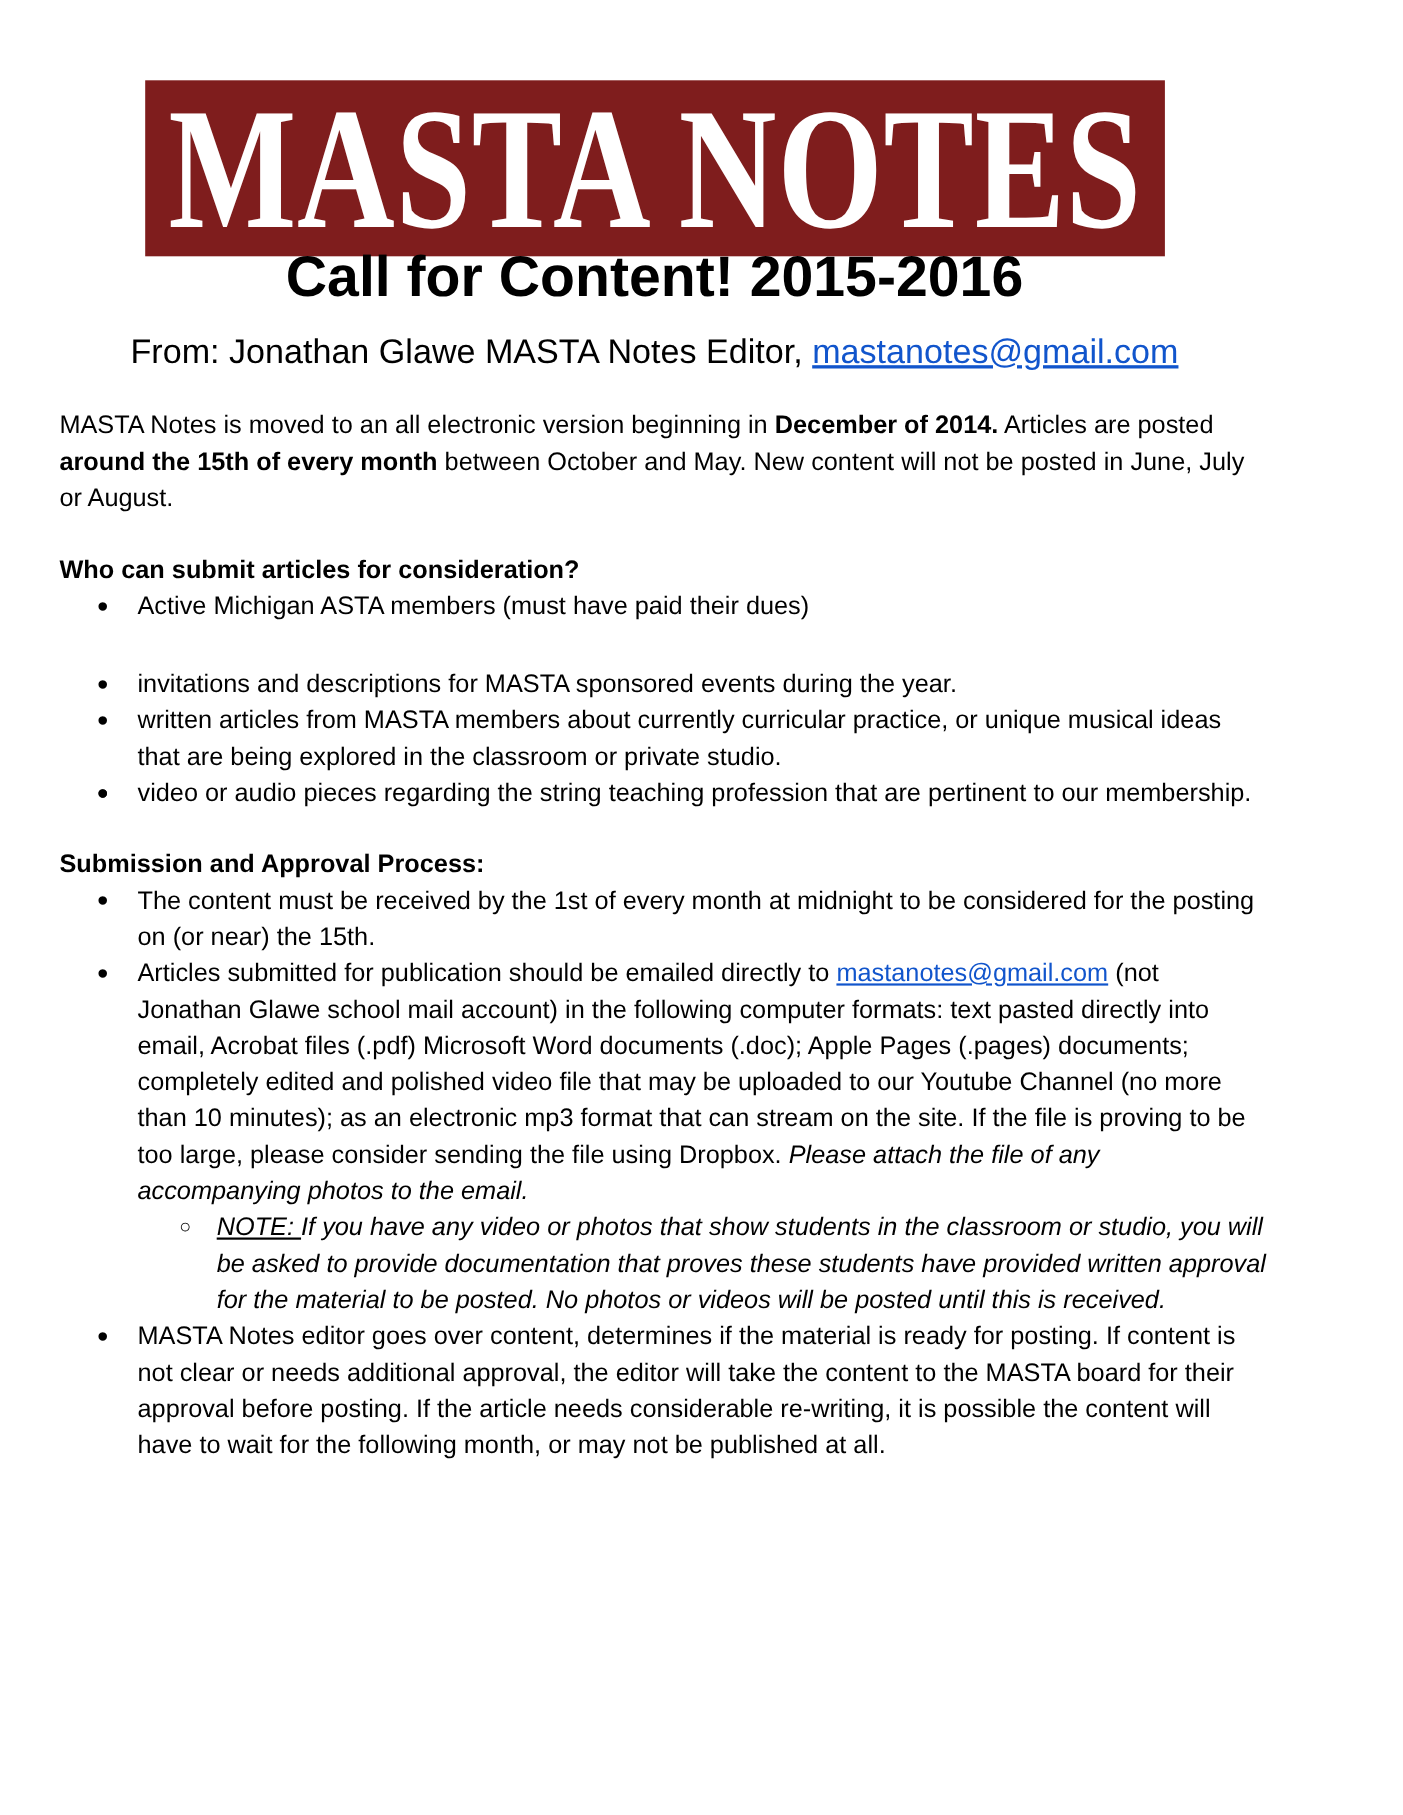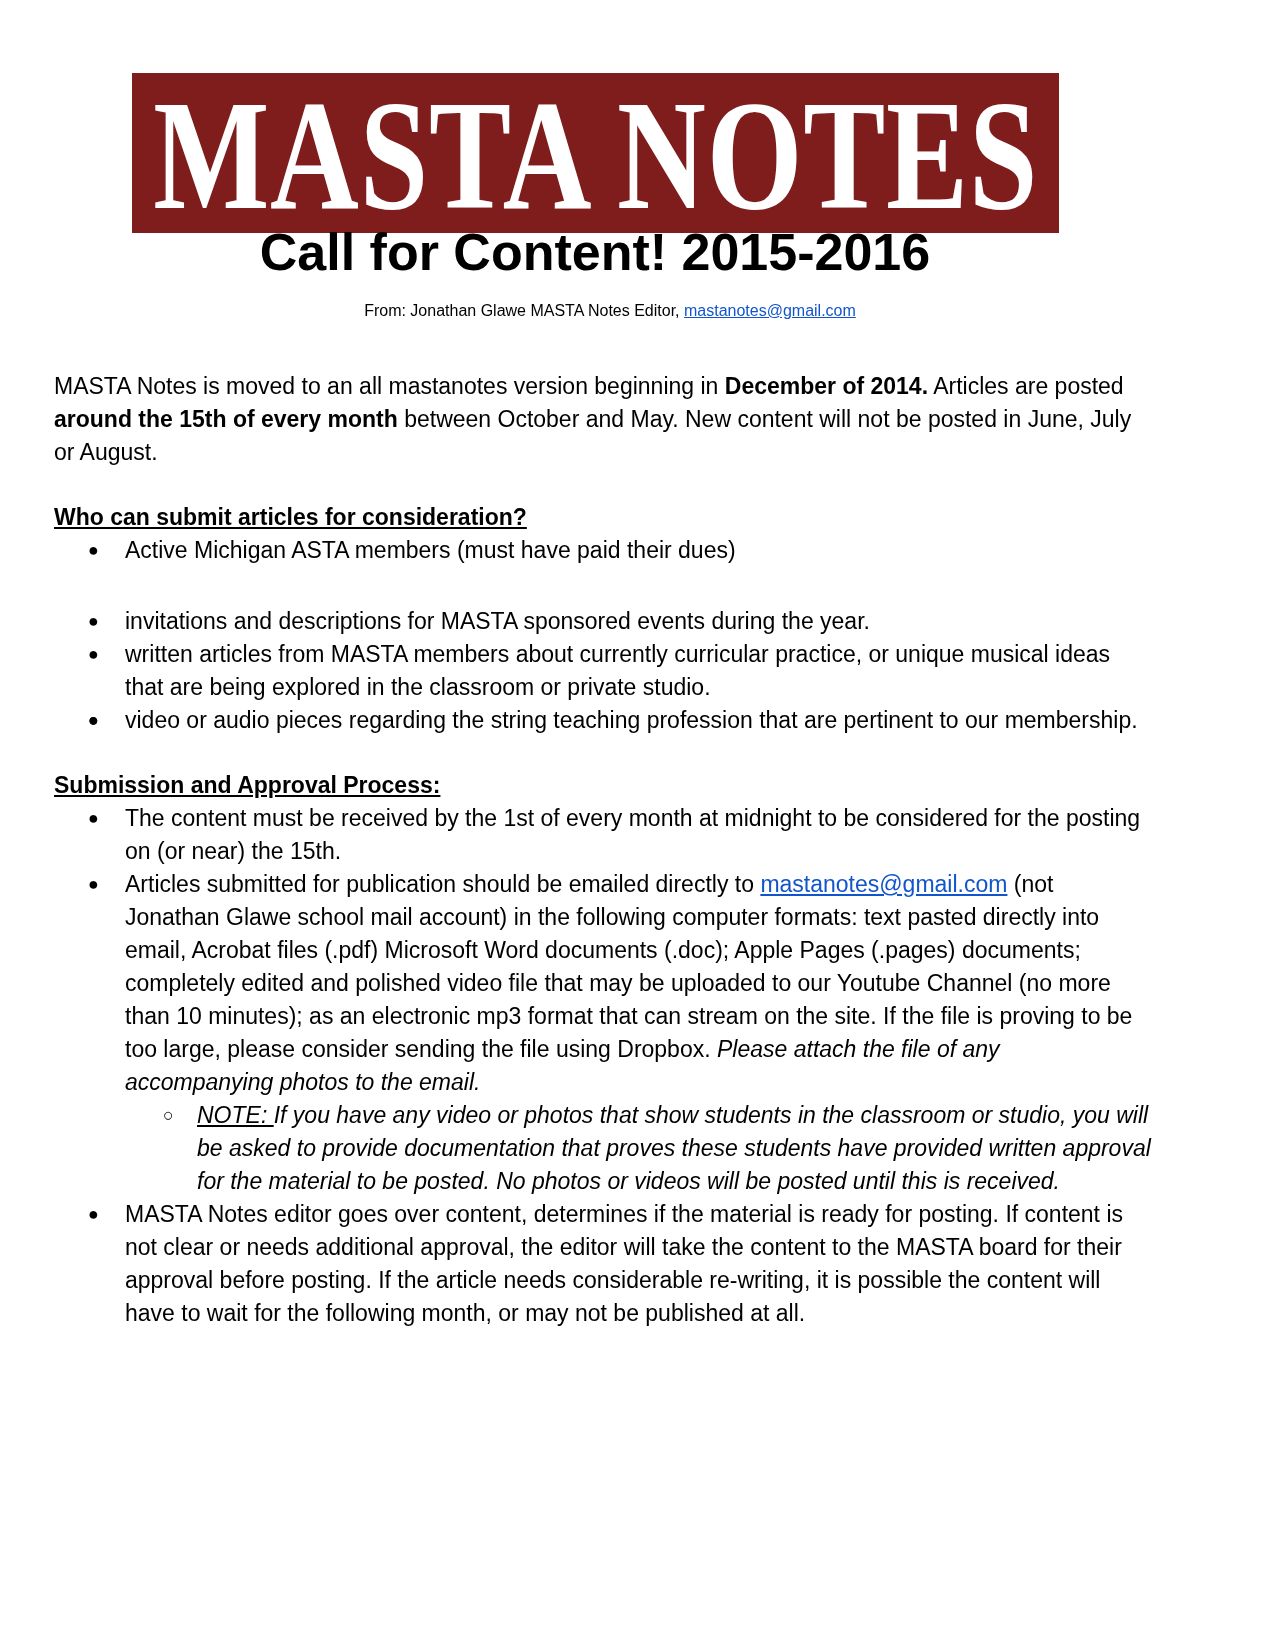--- a/index.html
+++ b/index.html
@@ -17,31 +17,30 @@
       font-size: 150px; line-height: 1; letter-spacing: 1px;
       transform: scaleX(0.82) scaleY(1.05); white-space: nowrap;
       margin-top: 6px;
     }
     .title {
       position: absolute; left: 0; width: 1190px; top: 222px; text-align: center;
       font-size: 52px; font-weight: bold; letter-spacing: 0px;
     }
     .from {
       position: absolute; left: 0; width: 1190px; top: 302px; text-align: center;
-      font-size: 16px;
-      padding-left: 15px;
+      font-size: 31px;
     }
     a.link { color: #1155cc; text-decoration: underline; }
     .content {
       position: absolute; left: 54px; top: 370px; width: 1100px;
       font-size: 23px; line-height: 33px;
     }
     .para { margin: 0; }
     .section-heading {
-      font-weight: bold; text-decoration: underline; margin: 0;
+      font-weight: bold; margin: 0;
     }
     .gap { height: 32px; }
     ul.bullets { list-style: none; margin: 0; padding: 0; }
     ul.bullets > li { position: relative; padding-left: 71px; }
     ul.bullets > li > .bullet {
       position: absolute; left: 34px; top: 0; font-size: 18px;
     }
     ul.sub { list-style: none; margin: 0; padding: 0; }
     ul.sub > li { position: relative; padding-left: 72px; font-style: italic; }
     ul.sub > li > .bullet {
@@ -60,21 +59,21 @@
 
 <div class="title">Call for Content! 2015-2016</div>
 
 <div class="from">
   <span>From: Jonathan Glawe MASTA Notes Editor, </span><a class="link">mastanotes@gmail.com</a>
 </div>
 
 <div class="content">
 
   <p class="para">
-    <span>MASTA Notes is moved to an all mastanotes version beginning in </span><b>December of 2014.</b><span> Articles are posted </span><b>around the 15th of every month</b><span> between October and May. New content will not be posted in June, July or August.</span>
+    <span>MASTA Notes is moved to an all electronic version beginning in </span><b>December of 2014.</b><span> Articles are posted </span><b>around the 15th of every month</b><span> between October and May. New content will not be posted in June, July or August.</span>
   </p>
 
   <div class="gap" style="height:32px"></div>
 
   <p class="section-heading">Who can submit articles for consideration?</p>
   <ul class="bullets">
     <li>
       <span class="bullet">●</span>
       <span>Active Michigan ASTA members (must have paid their dues)</span>
     </li>

